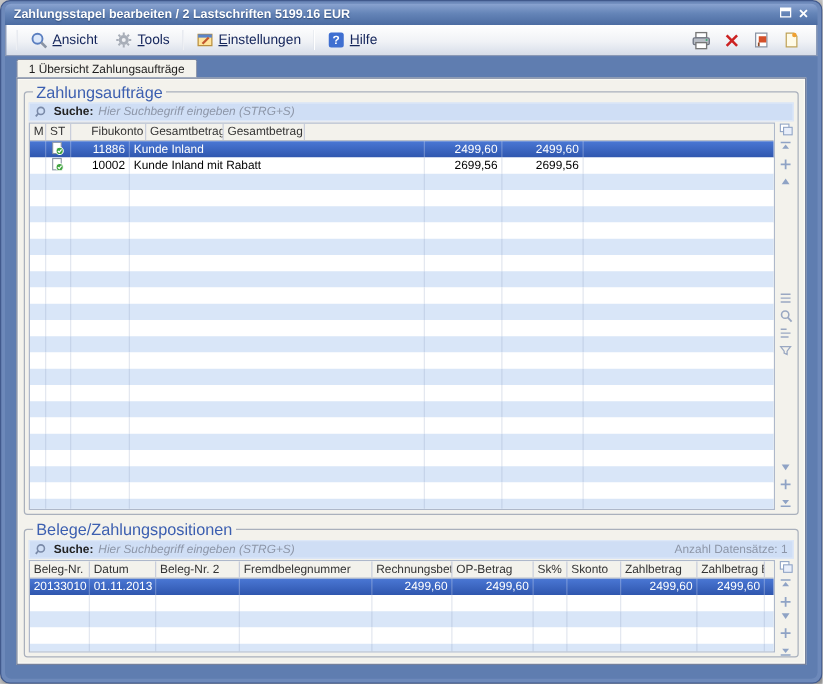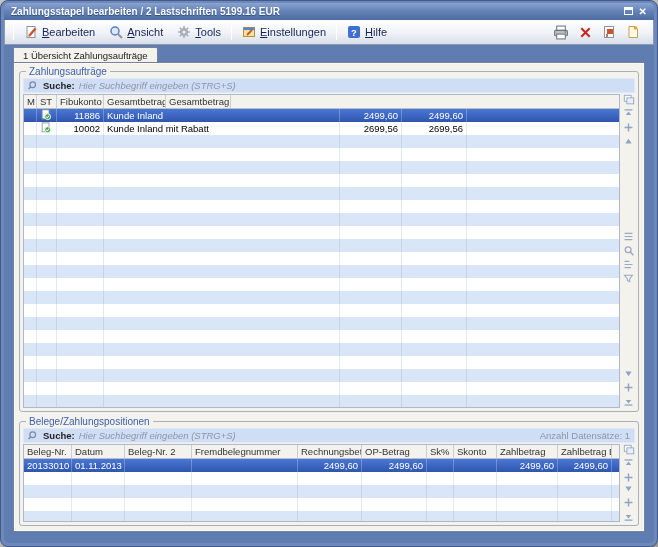--- a/index.html
+++ b/index.html
@@ -36,21 +36,21 @@
   .tab {
     background:#f3f2ec; border:1px solid #75819c; border-bottom:none; border-radius:2px 2px 0 0;
     font-size:9.5px; color:#1c1c1c; padding:2px 9px 1px 9px; white-space:nowrap;
   }
   .panel {
     position:absolute; left:9px; right:9px; top:17px; bottom:11px;
     background:#f3f2ec; border:1px solid #75819c; box-shadow:inset 0 0 0 1px #fbfaf5;
     display:flex; flex-direction:column; padding:3px 5px 5px 5px;
   }
   fieldset.group { border:1px solid #a9b0bc; border-radius:3px; padding:1px 3px 3px 3px; background:transparent; min-height:0; }
-  fieldset.group legend { font-size:10px; color:#3c5fb0; padding:0 3px; margin-left:3px; }
+  fieldset.group legend { font-size:13px; color:#3c5fb0; padding:0 3px; margin-left:3px; }
   #payments-group { flex:1; display:flex; flex-direction:column; margin-bottom:4px; }
   #positions-group { height:110px; display:flex; flex-direction:column; }
   
   .searchbar {
     height:15px; background:#cfdef5; border:1px solid #dde8f8; display:flex; align-items:center;
     font-size:9.5px; padding:0 4px; gap:4px; margin-bottom:1px; flex:none;
   }
   .searchbar .search-label { font-weight:bold; color:#222; }
   .searchbar .placeholder { font-style:italic; color:#8d96a8; }
   .searchbar .count { margin-left:auto; color:#8d96a8; }
@@ -83,30 +83,20 @@
       <span class="tb-btn">✕</span>
     </span>
   </div>
 
   <div class="menubar">
     <span id="menu-items" style="display:flex;align-items:center;">
         <span class="menu-sep"></span>
         <span class="menu-item">
           <span class="icon">
             <svg width="14" height="14" viewBox="0 0 14 14">
-              <rect x="3" y="1.5" width="8" height="11" fill="#fff" stroke="#8a94a4"></rect>
-              <path d="M5 11 L11.5 3.5" stroke="#d4502a" stroke-width="2.4"></path>
-              <path d="M4.2 12.2 L5.8 11.2 L4.6 10.2 Z" fill="#e8b24a"></path>
-            </svg>
-          </span>
-          <span><u>B</u>earbeiten</span>
-        </span>
-        <span class="menu-item">
-          <span class="icon">
-            <svg width="14" height="14" viewBox="0 0 14 14">
               <circle cx="6" cy="6" r="4" fill="#dce8fa" stroke="#5b7fc0" stroke-width="1.5"></circle>
               <path d="M9 9 L13 13" stroke="#8a94a4" stroke-width="2"></path>
             </svg>
           </span>
           <span><u>A</u>nsicht</span>
         </span>
         <span class="menu-item">
           <span class="icon">
             <svg width="14" height="14" viewBox="0 0 14 14">
               <circle cx="7" cy="7" r="4" fill="#a8aeb8"></circle>
@@ -193,21 +183,21 @@
               </svg>
             </span>
           <span class="search-label">Suche:</span>
           <span class="placeholder">Hier Suchbegriff eingeben (STRG+S)</span>
         </div>
         <div class="grid-area">
           <div class="grid" id="payments-grid">
               <div class="grid-header">
                 <div class="cell" style="width: 13px; flex: 0 0 auto;">M</div>
                 <div class="cell" style="width: 20px; flex: 0 0 auto;">ST</div>
-                <div class="cell" style="width: 47px; flex: 0 0 auto;">Fibukonto</div>
+                <div class="cell" style="width: 47px; flex: 0 0 auto; margin-left: 13px;">Fibukonto</div>
                 <div class="cell" style="width: 62px; flex: 0 0 auto;">Gesamtbetrag</div>
                 <div class="cell" style="width: 65px; flex: 0 0 auto;">Gesamtbetrag Euro</div>
                 <div class="cell" style="flex: 1 1 0%; border-right: none;"></div>
               </div>
               <div class="grid-row sel">
                 <div class="cell" style="width: 13px; flex: 0 0 auto;"></div>
                 <div class="cell" style="width: 20px; flex: 0 0 auto;"><span class="icon">
                     <svg width="12" height="12" viewBox="0 0 14 14">
                       <rect x="2.5" y="1" width="8" height="10.5" fill="#fff" stroke="#8a94a4"></rect>
                       <circle cx="9" cy="9" r="3.4" fill="#3fa33f" stroke="#fff"></circle>

